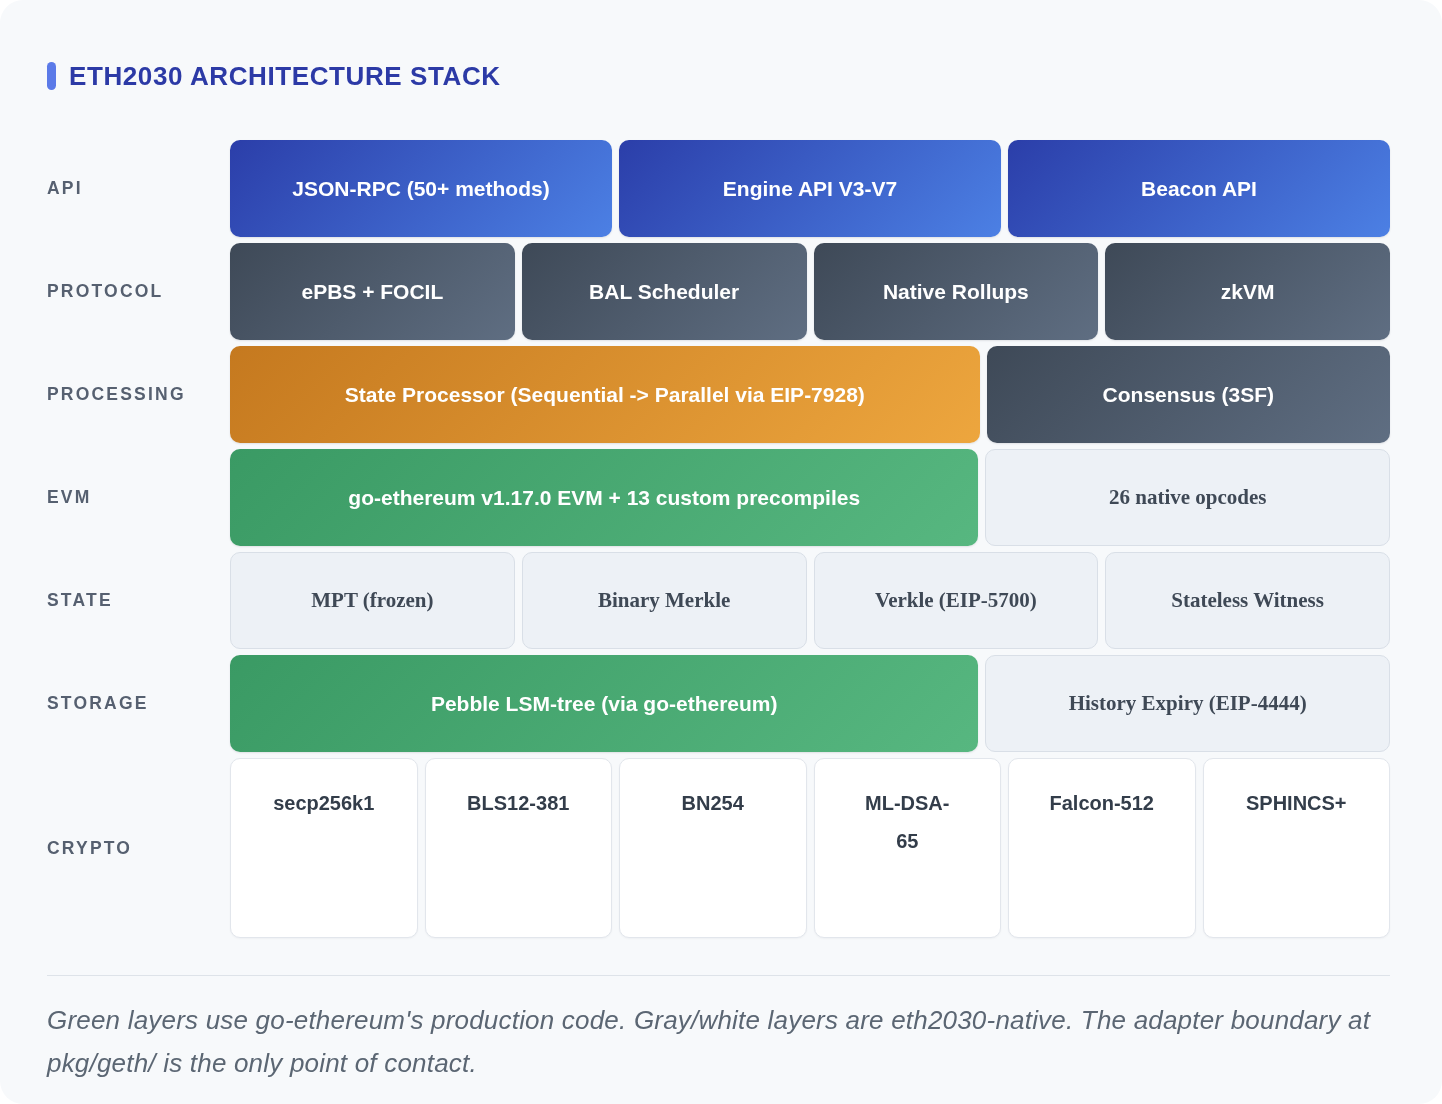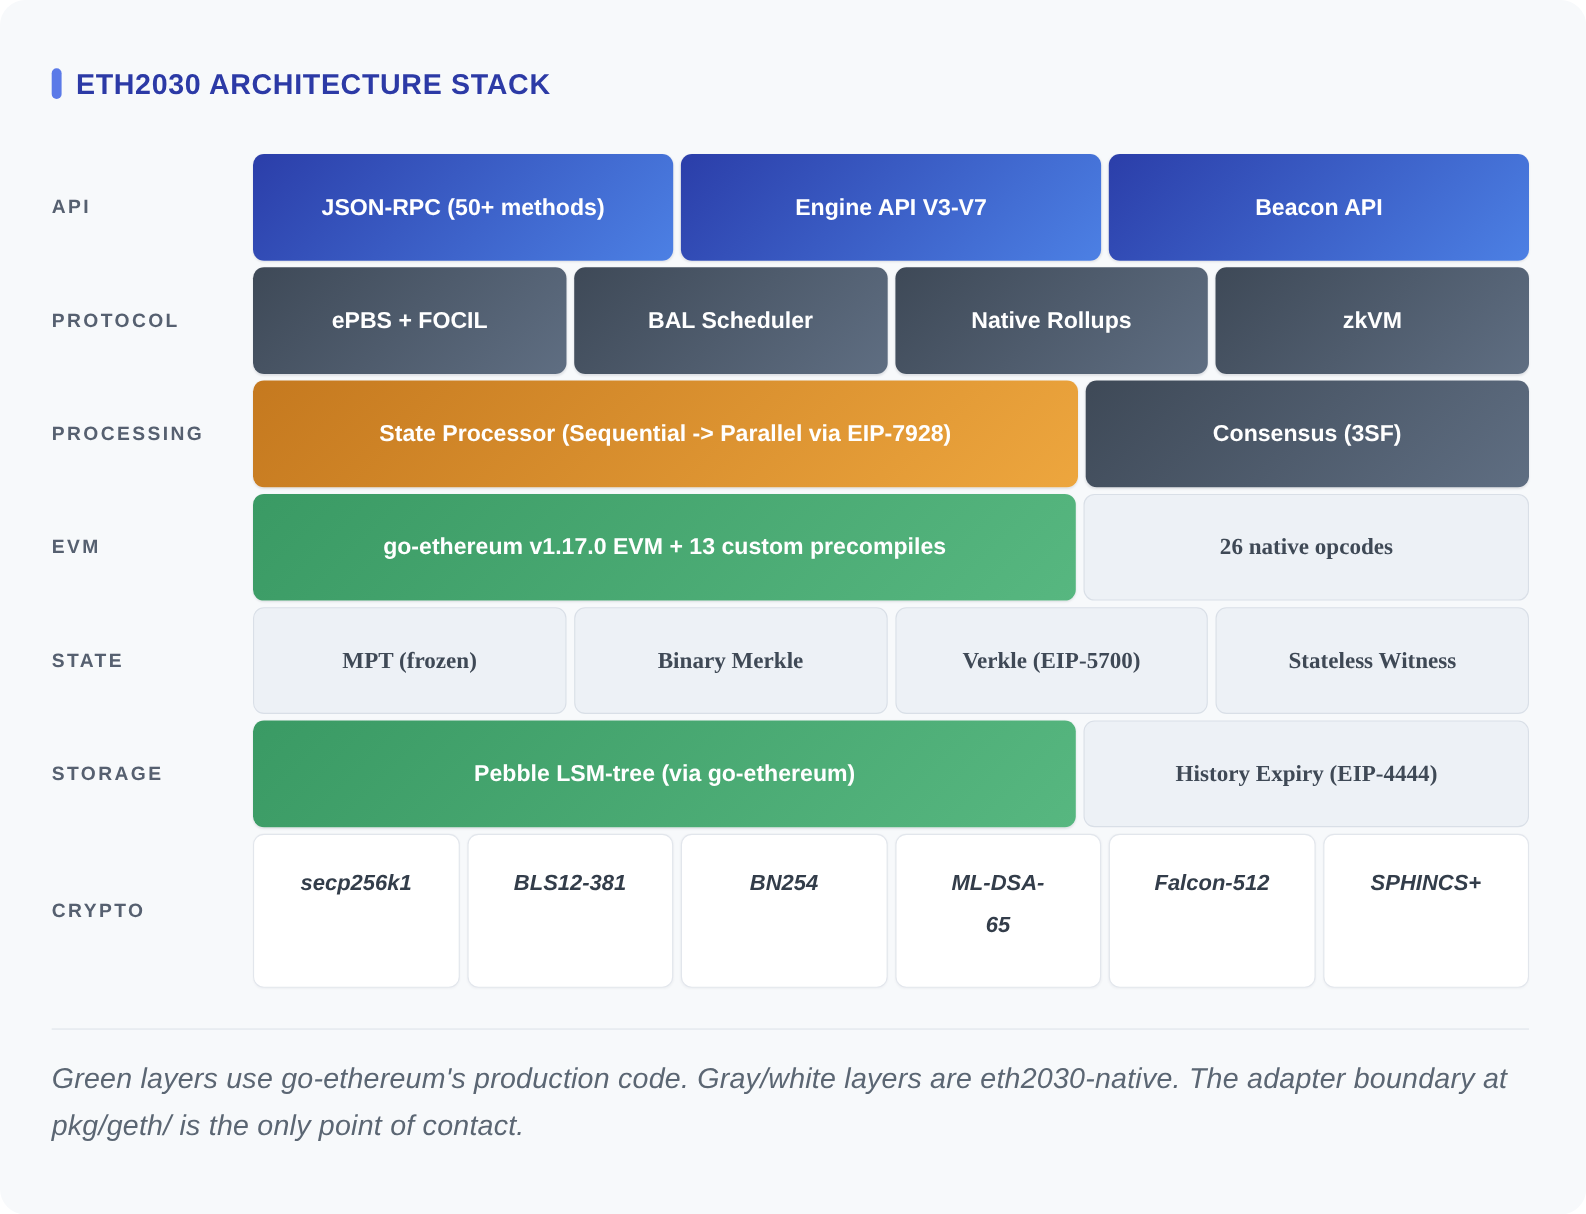--- a/index.html
+++ b/index.html
@@ -24,21 +24,21 @@
   }
 
   
   .stack { margin-top: 50px; display: flex; flex-direction: column; gap: 6px; }
   .row { display: flex; align-items: stretch; }
   .row-label-cell { width: 183px; flex: none; display: flex; align-items: center; }
   .row-label {
     color: #566070; font-size: 17.5px; font-weight: 700; letter-spacing: 2.2px;
   }
   .blocks { flex: 1; display: flex; gap: 7px; height: 97px; }
-  .row-crypto .blocks { height: 140px; font-style: italic; }
+  .row-crypto .blocks { height: 180px; }
 
   .block {
     flex: 1 1 0;
     border-radius: 10px;
     display: flex; align-items: center; justify-content: center;
     text-align: center;
     font-size: 21px; font-weight: 600; color: #ffffff;
     box-shadow: 0 1px 2px rgba(15,23,42,0.10);
   }
   .block.wide   { flex: 751 1 0; }

